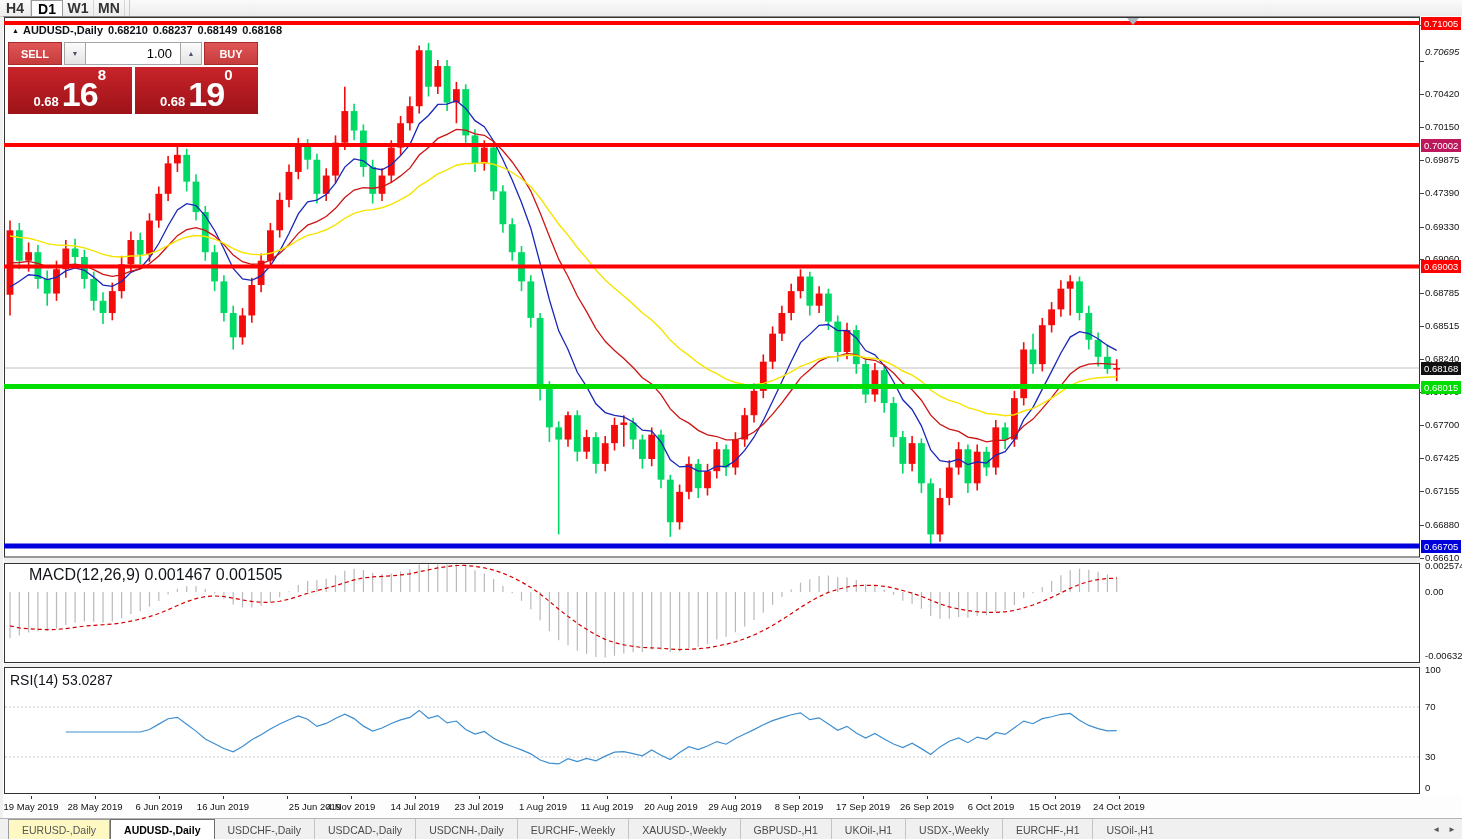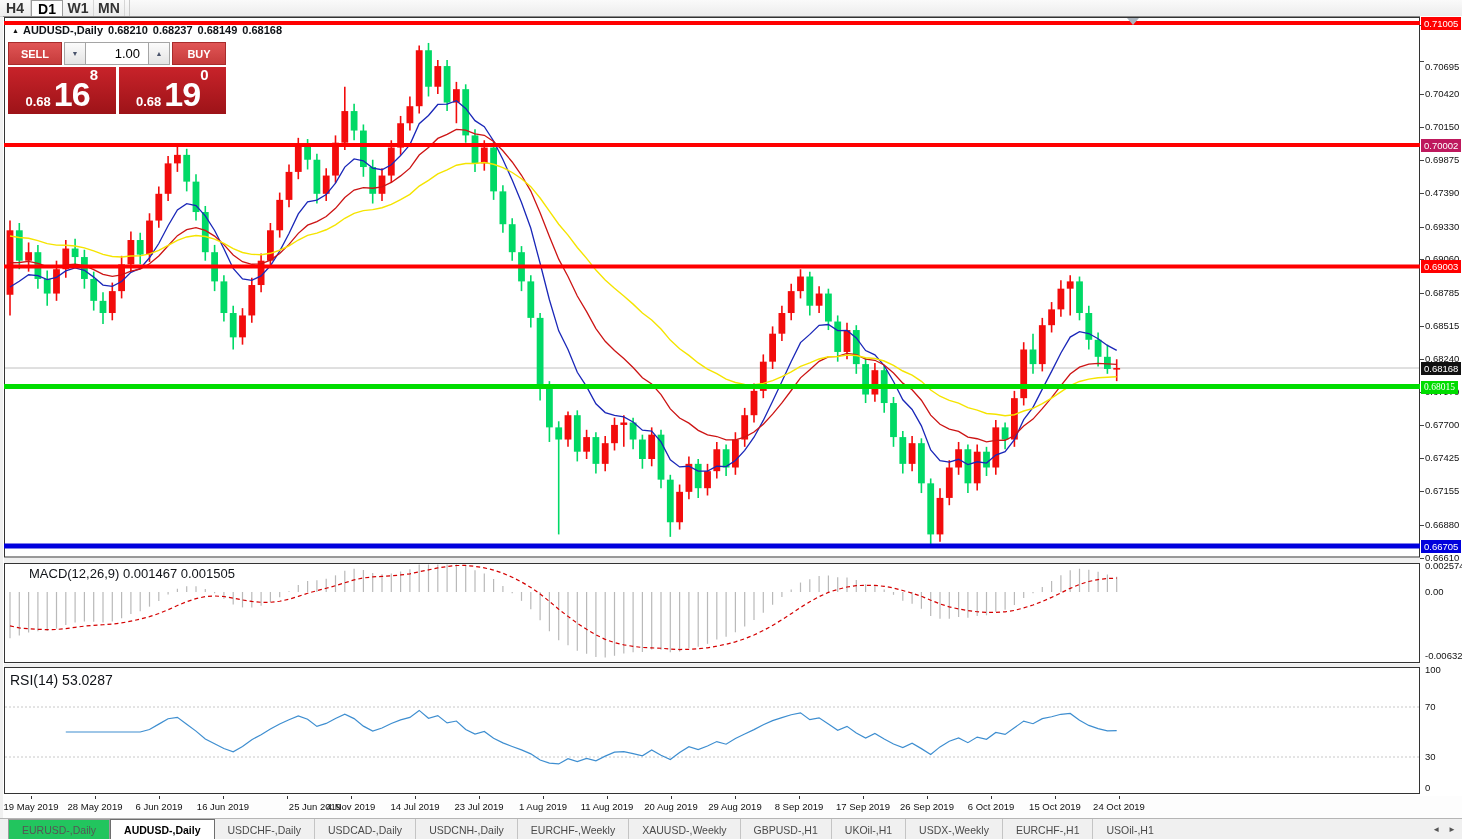--- a/index.html
+++ b/index.html
@@ -19,21 +19,21 @@
   .axis-col{position:absolute;left:1420px;top:16px;width:42px;height:780px;background:#ffffff;font-size:9.5px;color:#111;}
   .axis-lab{position:absolute;left:5px;white-space:nowrap;}
   .axis-dash{position:absolute;left:0;width:4px;height:1px;background:#444;}
   .axis-badge{position:absolute;left:1px;height:13px;line-height:13px;padding:0 3px;color:#fff;font-size:9.5px;white-space:nowrap;z-index:3;}
   
   .pane-label{position:absolute;font-size:11px;color:#101318;z-index:4;white-space:nowrap;}
   .title-row{font-weight:bold;}
   .tri{font-size:7px;vertical-align:1px;margin-right:4px;color:#111;}
   .ohlc span{margin-left:5px;}
   
-  .trade-panel{position:absolute;left:8px;top:42px;width:218px;z-index:5;font-family:"Liberation Sans",sans-serif;}
+  .trade-panel{position:absolute;left:8px;top:42px;width:250px;z-index:5;font-family:"Liberation Sans",sans-serif;}
   .tp-row1{display:flex;height:23px;}
   .tp-btn{width:52px;background:linear-gradient(#e05555,#c63b3b);color:#fff;font-size:11px;font-weight:bold;
           display:flex;align-items:center;justify-content:center;border:1px solid #a82b2b;cursor:pointer;}
   .tp-spin{width:20px;background:linear-gradient(#fbfbfb,#e4e4e4);border:1px solid #a5a5a5;display:flex;align-items:center;justify-content:center;
            font-size:7px;color:#49536b;cursor:pointer;}
   .tp-vol{flex:1;background:#fff;border-top:1px solid #a5a5a5;border-bottom:1px solid #a5a5a5;display:flex;align-items:center;
           justify-content:flex-end;padding-right:8px;font-size:13px;color:#000;}
   .tp-row2{display:flex;margin-top:2px;height:47px;}
   .tp-price{flex:1;background:linear-gradient(#c8232a,#9d1318);color:#fff;display:flex;align-items:flex-end;justify-content:center;
             padding-bottom:5px;cursor:pointer;}
@@ -42,21 +42,21 @@
   .tp-big{font-size:34px;font-weight:bold;line-height:30px;letter-spacing:-1px;}
   .tp-sup{font-size:15px;font-weight:bold;line-height:12px;align-self:flex-start;margin-top:2px;}
   
   .date-strip{position:absolute;left:3px;top:796px;width:1459px;height:22px;background:#fdfdfd;font-size:9.5px;color:#111;overflow:hidden;}
   .date-lab{position:absolute;top:5px;transform:translateX(-50%);white-space:nowrap;}
   .date-tick{position:absolute;top:0;width:1px;height:3px;background:#333;}
   
   .tabbar{position:absolute;left:0;top:818px;width:1462px;height:21px;background:#f0f0f0;border-top:1px solid #b5b5b5;
           display:flex;align-items:stretch;font-size:10.5px;color:#4a4a4a;}
   .tab{display:flex;align-items:center;padding:0 13px;cursor:pointer;white-space:nowrap;}
-  .tab.boxed{border:1px solid #9c9c9c;background:#22c55e;color:#555;margin-left:8px;}
+  .tab.boxed{border:1px solid #9c9c9c;background:#fef9c3;color:#555;margin-left:8px;}
   .tab.active{background:#ffffff;border:1px solid #6e6e6e;color:#000;font-weight:bold;}
   .tab.plain{border-left:1px solid #c4c4c4;}
   .tab.plain.first{border-left:none;}
   .tab-nav{position:absolute;right:6px;top:0;height:21px;display:flex;align-items:center;gap:8px;font-size:8px;color:#555;}
   .tab-nav span{cursor:pointer;}
 </style>
 </head>
 <body>
 
 <div id="app">
@@ -450,21 +450,21 @@
       <polyline points="6,608.9612421652422 15.3,610.886237683136 24.6,611.8013210355241 33.900000000000006,612.3130902371328 43.2,612.6573946562037 52.5,612.4641965989377 61.800000000000004,611.579479858425 71.10000000000001,610.3393702228251 80.4,609.1567651006089 89.7,608.2901415029305 99,607.7554543622127 108.30000000000001,607.0863965674519 117.60000000000001,605.9335325113805 126.9,604.1386983559767 136.20000000000002,602.1663615450786 145.5,599.6641196739974 154.8,596.5431736474986 164.10000000000002,592.7381135291984 173.4,588.5482714027986 182.70000000000002,584.6675416303065 192,581.5727836879263 201.3,579.6601998817688 210.60000000000002,578.9726123493913 219.9,579.5070780960679 229.20000000000002,581.0978740113372 238.50000000000003,582.9576719010804 247.8,584.4596179836791 257.1,585.3083136392731 266.40000000000003,585.2687536113477 275.70000000000005,584.2402951539365 285,582.2469071951188 294.3,579.3751725764054 303.6,576.2906730395904 312.90000000000003,573.6916947878558 322.20000000000005,571.2897607717889 331.5,568.7020076934002 340.8,565.7205362582503 350.1,562.932661993792 359.40000000000003,560.9327710182886 368.70000000000005,559.9251994180124 378,559.3802757392763 387.3,558.8115370116402 396.6,557.9659215097054 405.90000000000003,556.799855004016 415.20000000000005,554.779624734439 424.50000000000006,552.8690027529458 433.8,550.8983182803862 443.1,549.5412183993825 452.40000000000003,548.5171050518068 461.70000000000005,548.4402026412912 471.00000000000006,549.3995203116693 480.3,550.8027506783789 489.6,553.0573974379736 498.90000000000003,556.2212071266504 508.20000000000005,560.2097711755127 517.5,564.934291246601 526.8000000000001,570.3883603848815 536.1,576.9445469998857 545.4000000000001,584.4021249925631 554.7,592.1766402160913 564,599.3744426148373 573.3000000000001,606.2708890600765 582.6,612.3484590505808 591.9000000000001,617.8705792544544 601.2,622.3780030816508 610.5,625.6586684935917 619.8000000000001,627.8501201456157 629.1,629.3536007614704 638.4000000000001,630.4861054459915 647.7,630.8715968101551 657,631.2493467240985 666.3000000000001,632.0493952282291 675.6,632.5313391203443 684.9000000000001,632.2795512359506 694.2,631.7791829106799 703.5,630.789765394137 712.8000000000001,629.1227371878769 722.1,627.2415231625486 731.4000000000001,624.8276488504424 740.7,621.7642244106192 750,618.0190182103017 759.3000000000001,613.550372101747 768.6,608.3967174772491 777.9000000000001,602.728396179251 787.2,596.6756410543862 796.5000000000001,590.4526259282203 805.8000000000001,584.8082893698396 815.1,579.6358572162769 824.4000000000001,575.3977470995017 833.7,572.377340334756 843.0000000000001,569.9886838539136 852.3000000000001,568.5927606910855 861.6,568.3176697436598 870.9000000000001,568.4460848504401 880.2,569.2793080087308 889.5000000000001,570.9837762348643 898.8000000000001,573.5156538016721 908.1,576.1574316097268 917.4000000000001,579.2692589793726 926.7,583.1930347044739 936.0000000000001,586.9083680851162 945.3000000000001,589.8603221368327 954.6,591.8986930984506 963.9000000000001,593.6792029204837 973.2,594.734920167672 982.5000000000001,595.449658782529 991.8000000000001,595.324311310058 1001.1,594.7969923425246 1010.4000000000001,593.4415233642075 1019.7,590.938688027307 1029,588.0087775362438 1038.3000000000002,584.4092681764931 1047.6000000000001,580.3436841915772 1056.9,575.9075571309711 1066.2,571.3710631631244 1075.5,567.445002012614 1084.8000000000002,564.4861053731386 1094.1000000000001,562.542544933935 1103.4,561.5299857488459 1112.7,561.1715945874365" fill="none" stroke="#d40000" stroke-width="1.2" stroke-dasharray="4 3"></polyline>
       <line x1="1" y1="690" x2="1415" y2="690" stroke="#c8c8c8" stroke-width="1" stroke-dasharray="2 2"></line>
       <line x1="1" y1="740" x2="1415" y2="740" stroke="#c8c8c8" stroke-width="1" stroke-dasharray="2 2"></line>
       <polyline points="61.800000000000004,715 71.10000000000001,715 80.4,715 89.7,715 99,715 108.30000000000001,715 117.60000000000001,715 126.9,715 136.20000000000002,715 145.5,712.541716328963 154.8,707.1412181894035 164.10000000000002,701.7230638027232 173.4,700.2940144486865 182.70000000000002,707.2017025085244 192,714.1392226084778 201.3,721.9343695774769 210.60000000000002,726.8179666651486 219.9,731.531442111651 229.20000000000002,734.8196307051901 238.50000000000003,729.4824172098904 247.8,722.6769515382304 257.1,717.7103692674052 266.40000000000003,712.0381481309065 275.70000000000005,706.9386383234328 285,702.6803116574981 294.3,698.9384401338826 303.6,702.2352244625499 312.90000000000003,709.4147380316604 322.20000000000005,706.4459447132011 331.5,701.4921406294925 340.8,697.2322805796407 350.1,701.6055882602259 359.40000000000003,709.1276293690845 368.70000000000005,714.0908538479956 378,710.974116465831 387.3,706.4647511111791 396.6,702.8300714141022 405.90000000000003,700.3981079375592 415.20000000000005,693.4043103910981 424.50000000000006,701.2263062743586 433.8,698.6090721174742 443.1,705.9162633053053 452.40000000000003,704.0315188959039 461.70000000000005,712.5564448199452 471.00000000000006,717.1230126662157 480.3,714.4706078328953 489.6,721.3443029392217 498.90000000000003,725.8902545564202 508.20000000000005,729.4580532292978 517.5,732.9211569930958 526.8000000000001,736.8643398955841 536.1,742.9991290811304 545.4000000000001,746.098790606354 554.7,746.9676513850351 564,741.6543894381604 573.3000000000001,744.6399272266524 582.6,741.4486067776616 591.9000000000001,743.7561174536587 601.2,739.1412694963346 610.5,735.1687695126964 619.8000000000001,734.6280722809082 629.1,736.6425685032976 638.4000000000001,738.8762658824169 647.7,732.9551721233623 657,738.3077622173562 666.3000000000001,742.5820735344038 675.6,735.6097917467777 684.9000000000001,729.6904597992487 694.2,732.6798373735404 703.5,729.0706354521318 712.8000000000001,724.5782267936922 722.1,727.2253230295056 731.4000000000001,721.5242294391819 740.7,716.9215732105258 750,712.6053417502447 759.3000000000001,707.8158551787334 768.6,703.612426653184 777.9000000000001,700.69714121069 787.2,697.7539444925961 796.5000000000001,695.8532467311212 805.8000000000001,702.626530350679 815.1,700.82754144335 824.4000000000001,707.0868602254684 833.7,713.2287405169889 843.0000000000001,709.3816118494831 852.3000000000001,715.9170286005533 861.6,721.118346441915 870.9000000000001,716.4639567230007 880.2,721.9427129640698 889.5000000000001,727.004747511141 898.8000000000001,730.6190910616723 908.1,726.2275246043542 917.4000000000001,731.6194135663225 926.7,737.3994086098274 936.0000000000001,729.8989121554582 945.3000000000001,724.2131634261337 954.6,720.9634324580392 963.9000000000001,725.6836976854477 973.2,720.0443845218308 982.5000000000001,722.3333698416839 991.8000000000001,715.4748138356647 1001.1,717.4010404824244 1010.4000000000001,710.7745738323711 1019.7,704.0996968650383 1029,706.7190059810852 1038.3000000000002,701.679095174316 1047.6000000000001,699.7572525312859 1056.9,697.2921797775819 1066.2,696.4213682961758 1075.5,703.165401927639 1084.8000000000002,708.4027125377772 1094.1000000000001,711.5853650443302 1103.4,713.8408789569357 1112.7,713.6605730828607" fill="none" stroke="#3e8ed0" stroke-width="1.2"></polyline>
     </svg>
 
   <div class="axis-col" id="axis-col">
       <div class="axis-dash" style="top: 9.31195px;"></div>
       <div class="axis-lab" style="top: 3.31195px;">0.70985</div>
       <div class="axis-dash" style="top: 44.5904px;"></div>
-      <div class="axis-lab" style="top: 45px;">0.70695</div>
+      <div class="axis-lab" style="top: 30px; font-style: italic;">0.70695</div>
       <div class="axis-dash" style="top: 78.0442px;"></div>
       <div class="axis-lab" style="top: 72.0442px; text-align: right;">0.70420</div>
       <div class="axis-dash" style="top: 110.89px;"></div>
       <div class="axis-lab" style="top: 104.89px;">0.70150</div>
       <div class="axis-dash" style="top: 144.343px;"></div>
       <div class="axis-lab" style="top: 138.343px;">0.69875</div>
       <div class="axis-dash" style="top: 177.189px;"></div>
       <div class="axis-lab" style="top: 171.189px;">0.47390</div>
       <div class="axis-dash" style="top: 210.643px;"></div>
       <div class="axis-lab" style="top: 204.643px; text-align: right;">0.69330</div>
@@ -484,21 +484,21 @@
       <div class="axis-lab" style="top: 436.386px;">0.67425</div>
       <div class="axis-dash" style="top: 475.231px;"></div>
       <div class="axis-lab" style="top: 469.231px;">0.67155</div>
       <div class="axis-dash" style="top: 508.685px;"></div>
       <div class="axis-lab" style="top: 502.685px;">0.66880</div>
       <div class="axis-dash" style="top: 541.531px;"></div>
       <div class="axis-lab" style="top: 535.531px;">0.66610</div>
       <div class="axis-badge" style="top: 0.87895px; background: rgb(255, 0, 0);">0.71005</div>
       <div class="axis-badge" style="top: 122.894px; background: #be185d;">0.70002</div>
       <div class="axis-badge" style="top: 244.422px; background: rgb(255, 0, 0);">0.69003</div>
-      <div class="axis-badge" style="top: 364.612px; background: rgb(0, 221, 0); font-family: Liberation Serif, serif;">0.68015</div>
+      <div class="axis-badge" style="top: 364.612px; background: rgb(0, 221, 0);">0.68015</div>
       <div class="axis-badge" style="top: 523.974px; background: rgb(0, 0, 221);">0.66705</div>
       <div class="axis-badge" style="top: 346px; background: rgb(17, 17, 17);">0.68168</div>
       <div class="axis-lab" style="top: 543.5px;">0.002574</div>
       <div class="axis-lab" style="top: 570px;">0.00</div>
       <div class="axis-lab" style="top: 634px;">-0.006326</div>
       <div class="axis-lab" style="top: 647.5px;">100</div>
       <div class="axis-lab" style="top: 685px;">70</div>
       <div class="axis-lab" style="top: 735px;">30</div>
       <div class="axis-lab" style="top: 766px;">0</div>
     </div>
@@ -526,21 +526,21 @@
         <span class="tp-sup">8</span>
       </div>
       <div class="tp-price">
         <span class="tp-small">0.68</span>
         <span class="tp-big">19</span>
         <span class="tp-sup">0</span>
       </div>
     </div>
   </div>
 
-  <div class="pane-label" style="left:10px;top:566px;font-size:13px;padding-left:19px;">MACD(12,26,9) 0.001467 0.001505</div>
+  <div class="pane-label" style="left:10px;top:566px;font-size:16px;padding-left:19px;">MACD(12,26,9) 0.001467 0.001505</div>
   <div class="pane-label" style="left:10px;top:672px;font-size:14px;">RSI(14) 53.0287</div>
 
   <div class="date-strip" id="date-strip">
       <div class="date-tick" style="left: 28px;"></div>
       <div class="date-lab" style="left: 28px;">19 May 2019</div>
       <div class="date-tick" style="left: 92px;"></div>
       <div class="date-lab" style="left: 92px;">28 May 2019</div>
       <div class="date-tick" style="left: 156px;"></div>
       <div class="date-lab" style="left: 156px;">6 Jun 2019</div>
       <div class="date-tick" style="left: 220px;"></div>

